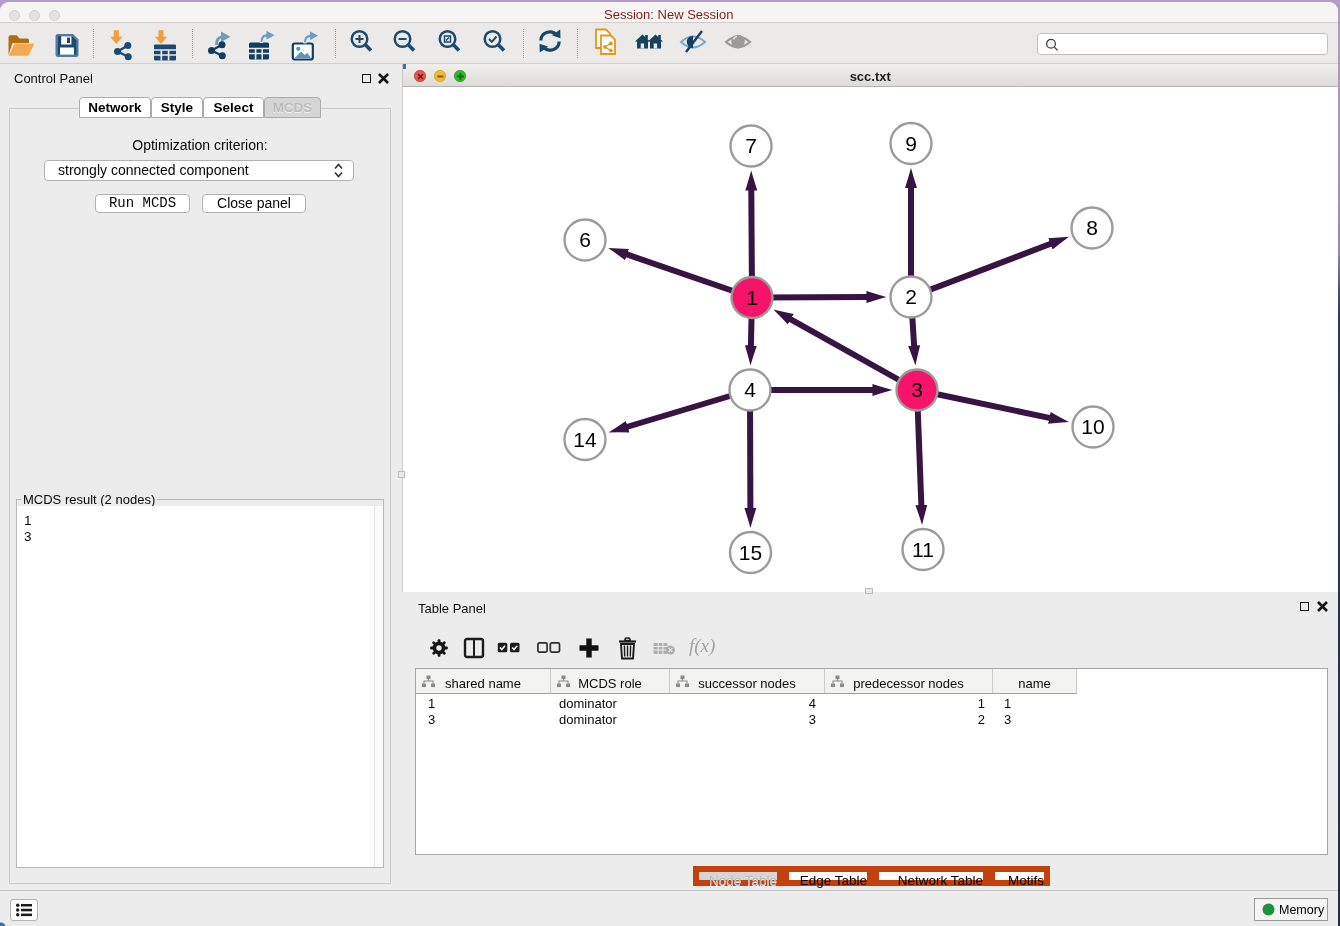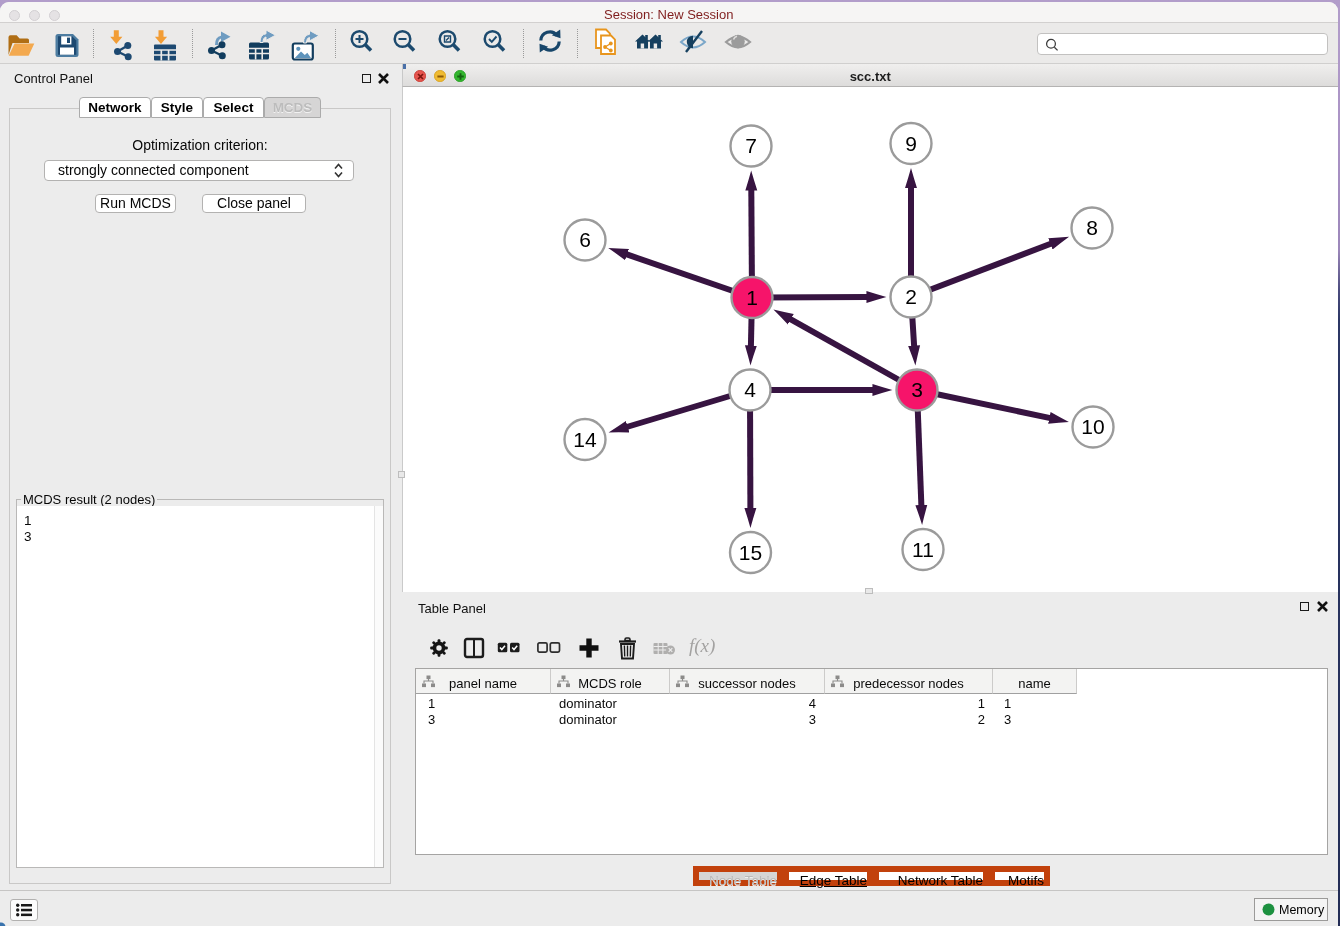--- a/index.html
+++ b/index.html
@@ -211,21 +211,21 @@
   <div class="tab" style="left:151px;width:52px;">Style</div>
   <div class="tab" style="left:203px;width:61px;">Select</div>
   <div class="tab tabsel" style="left:264px;width:57px;">MCDS</div>
   <div id="optlabel">Optimization criterion:</div>
   <div id="combo">strongly connected component
     <svg width="11" height="15" style="position:absolute;right:9px;top:2px" viewBox="0 0 11 15">
           <path d="M2 5.5 L5.5 1.5 L9 5.5" fill="none" stroke="#333" stroke-width="1.6"></path>
           <path d="M2 9.5 L5.5 13.5 L9 9.5" fill="none" stroke="#333" stroke-width="1.6"></path>
         </svg>
   </div>
-  <div class="btn" style="left:95px;width:81px;">Run MCDS</div>
+  <div class="btn" style="left:95px;width:95px;font-family:Liberation Mono, monospace;">Run MCDS</div>
   <div class="btn" style="left:202px;width:104px;">Close panel</div>
   <div id="fieldset"></div>
   <div id="fslabel">MCDS result (2 nodes)</div>
   <div id="fstext">1<br>3</div>
   <div id="fsscroll"></div>
 
   <div id="netwin">
     <div id="nettitle">
       <div class="mtl" style="left:11px;background:#e7554e;border:0.5px solid #c93e37;">
             <svg width="11" height="11" viewBox="0 0 11 11" style="position:absolute;left:0px;top:0px">
@@ -366,21 +366,21 @@
             <line x1="9.9" y1="1" x2="9.9" y2="12"></line>
           </g>
       <circle cx="17.5" cy="8" r="4.5" fill="#b0afae"></circle>
       <path d="M15.7 6.2 L19.3 9.8 M19.3 6.2 L15.7 9.8" stroke="#ececec" stroke-width="1.2"></path>
     </svg>
 
     <div class="abs" style="left:287px;top:5px;font-family:'Liberation Serif',serif;font-style:italic;font-size:19px;color:#a3a2a1;">f(x)</div>
   </div>
   <div id="table">
     <div class="hcell" style="left:0;width:135px;">
-          <div class="hlab">panel name</div>
+          <div class="hlab">shared name</div>
         </div>
     <div class="hcell" style="left:135px;width:119px;">
           <div class="hlab">MCDS role</div>
         </div>
     <div class="hcell" style="left:254px;width:155px;">
           <div class="hlab">successor nodes</div>
         </div>
     <div class="hcell" style="left:409px;width:168px;">
           <div class="hlab">predecessor nodes</div>
         </div>
@@ -424,21 +424,21 @@
     <div class="cell" style="left:254px;top:26.5px;width:146px;text-align:right;">4</div>
     <div class="cell" style="left:409px;top:26.5px;width:160px;text-align:right;">1</div>
     <div class="cell" style="left:588px;top:26.5px;">1</div>
     <div class="cell" style="left:12px;top:43px;">3</div>
     <div class="cell" style="left:143px;top:43px;">dominator</div>
     <div class="cell" style="left:254px;top:43px;width:146px;text-align:right;">3</div>
     <div class="cell" style="left:409px;top:43px;width:160px;text-align:right;">2</div>
     <div class="cell" style="left:588px;top:43px;">3</div>
   </div>
   <div class="tabb" style="left:693px;width:90px;background:#d6d5d5;color:#b9b9b9;text-shadow:0 1px 0 #f0f0f0;">Node Table</div>
-  <div class="tabb" style="left:783px;width:90px;text-decoration:underline;">Edge Table</div>
+  <div class="tabb" style="left:783px;width:90px;">Edge Table</div>
   <div class="tabb" style="left:873px;width:116px;">Network Table</div>
   <div class="tabb" style="left:989px;width:61px;">Motifs</div>
 
   <div id="statusbar">
     <div id="listbtn">
           <svg width="16" height="14" viewBox="0 0 16 14" style="position:absolute;left:5px;top:3px">
             <g fill="#1a1a1a">
               <circle cx="1.7" cy="2.2" r="1.7"></circle>
               <rect x="5" y="1" width="11" height="2.5"></rect>
               <circle cx="1.7" cy="7" r="1.7"></circle>

